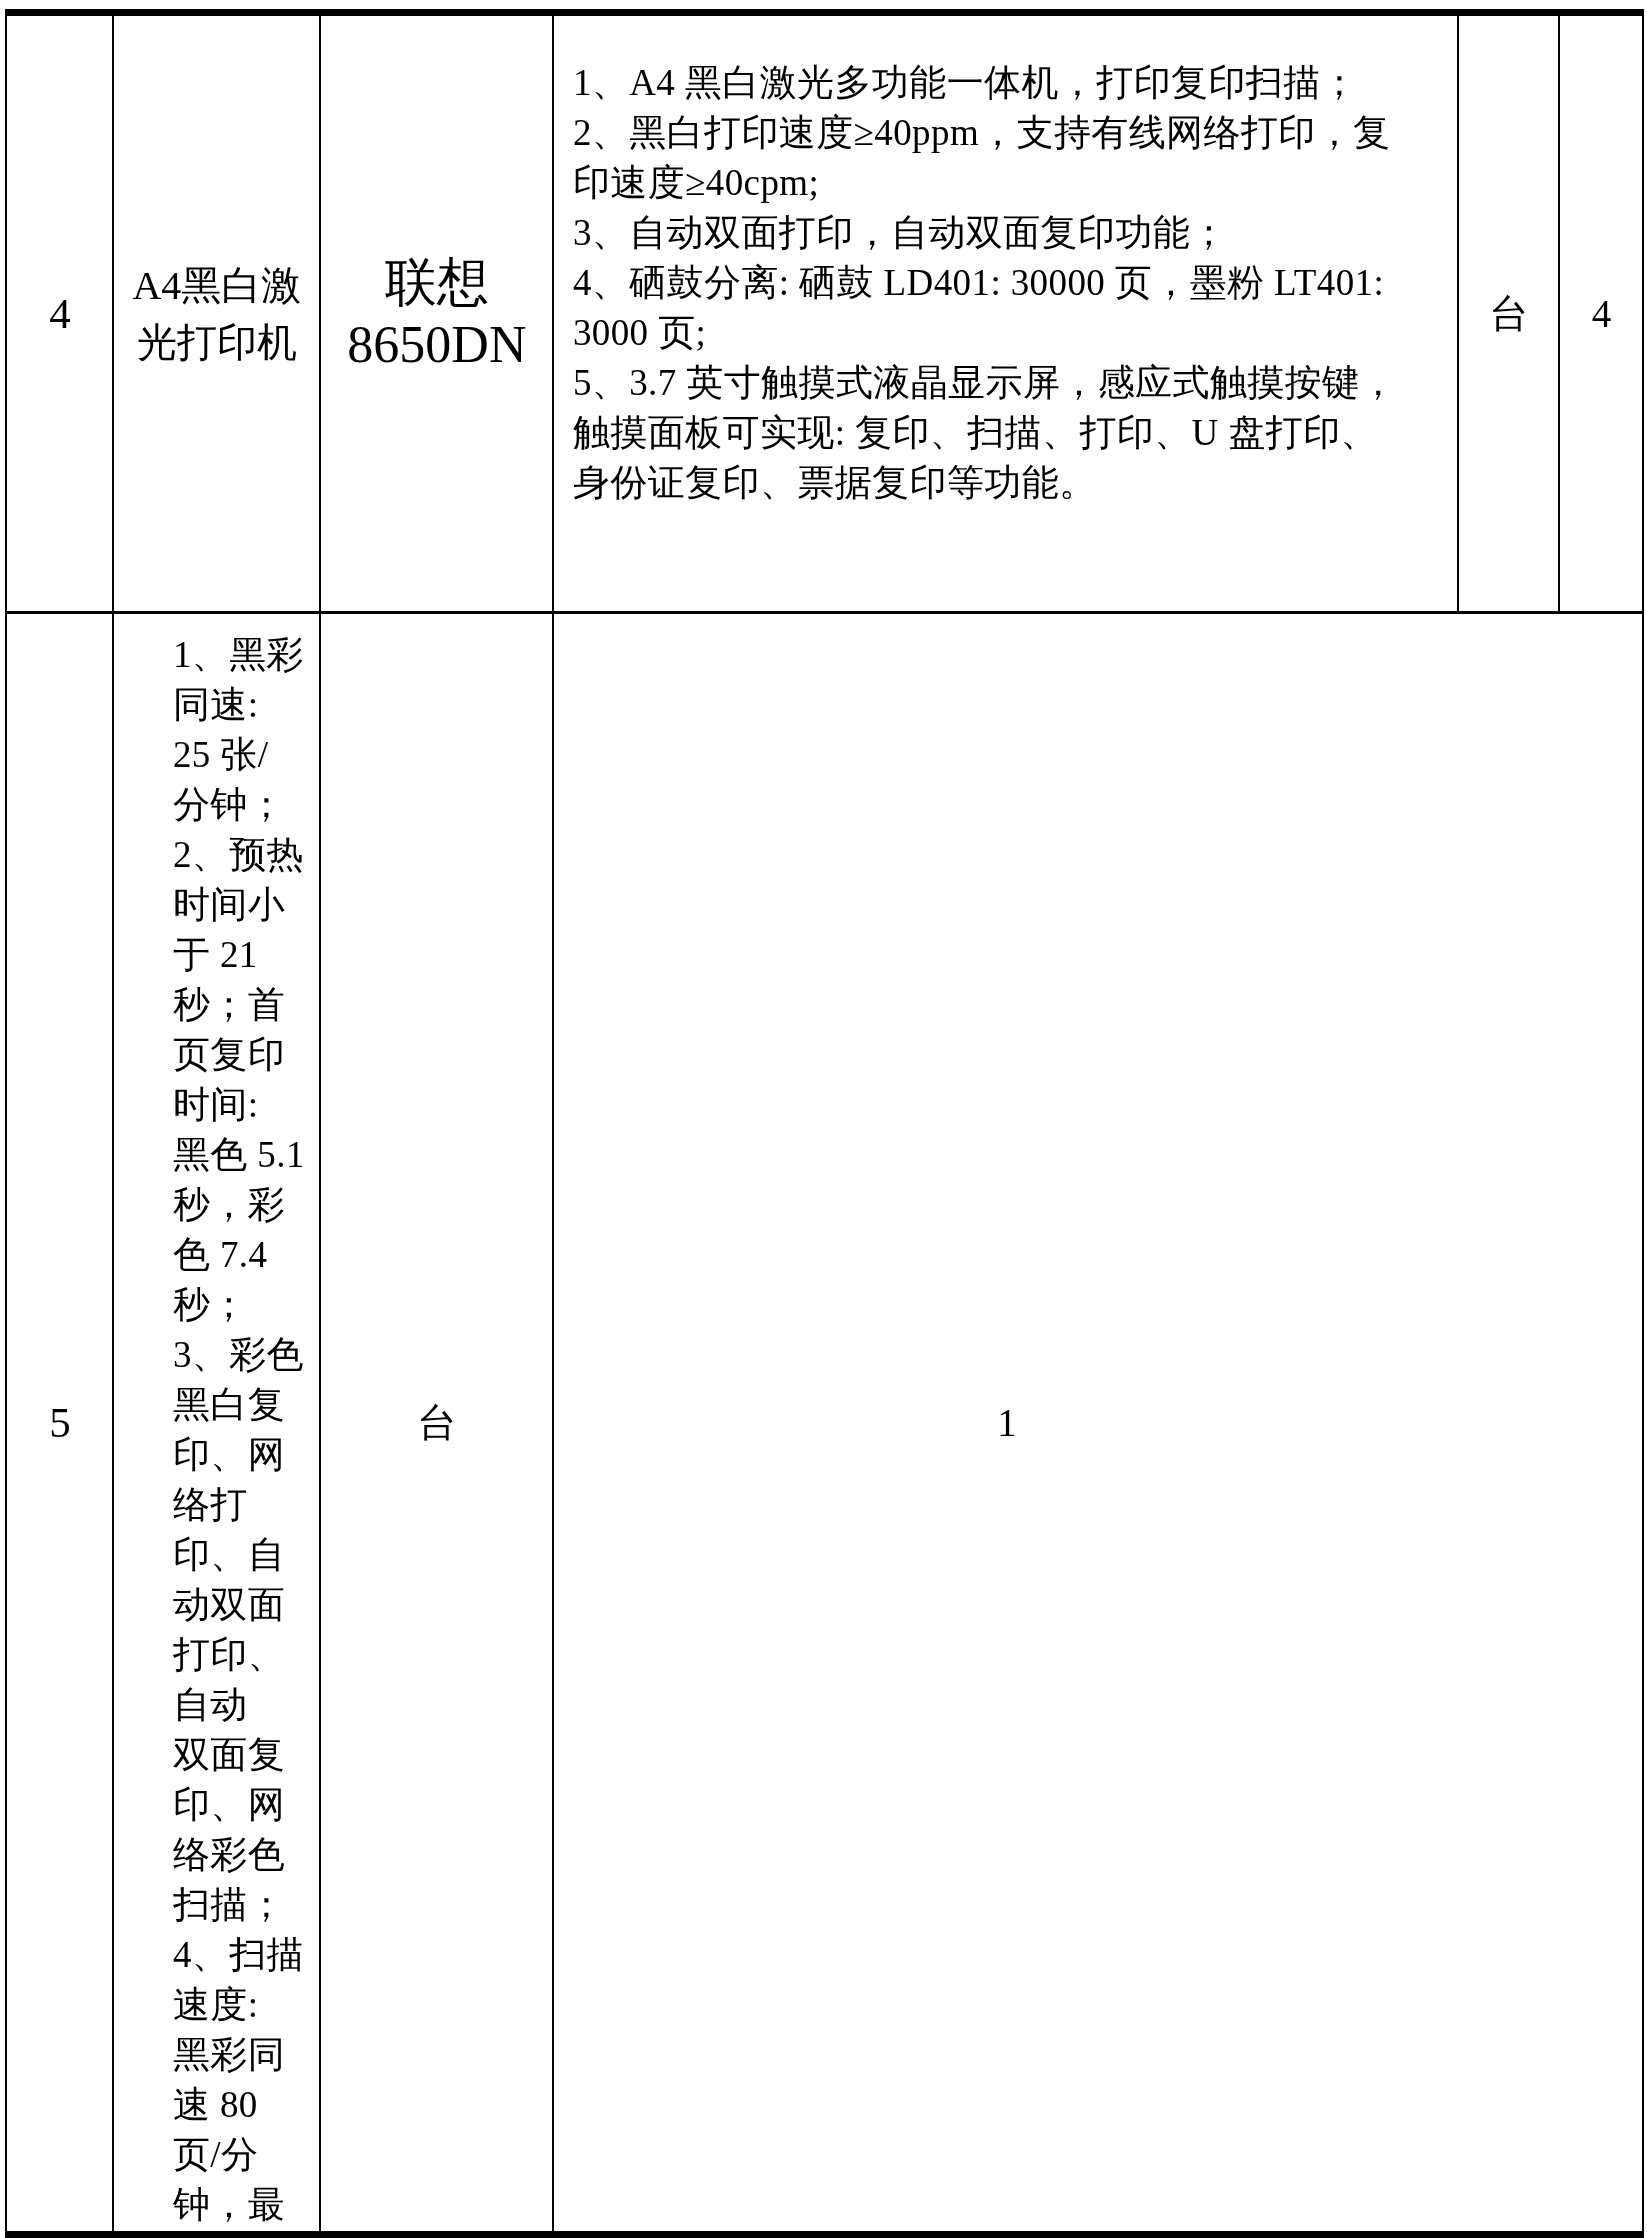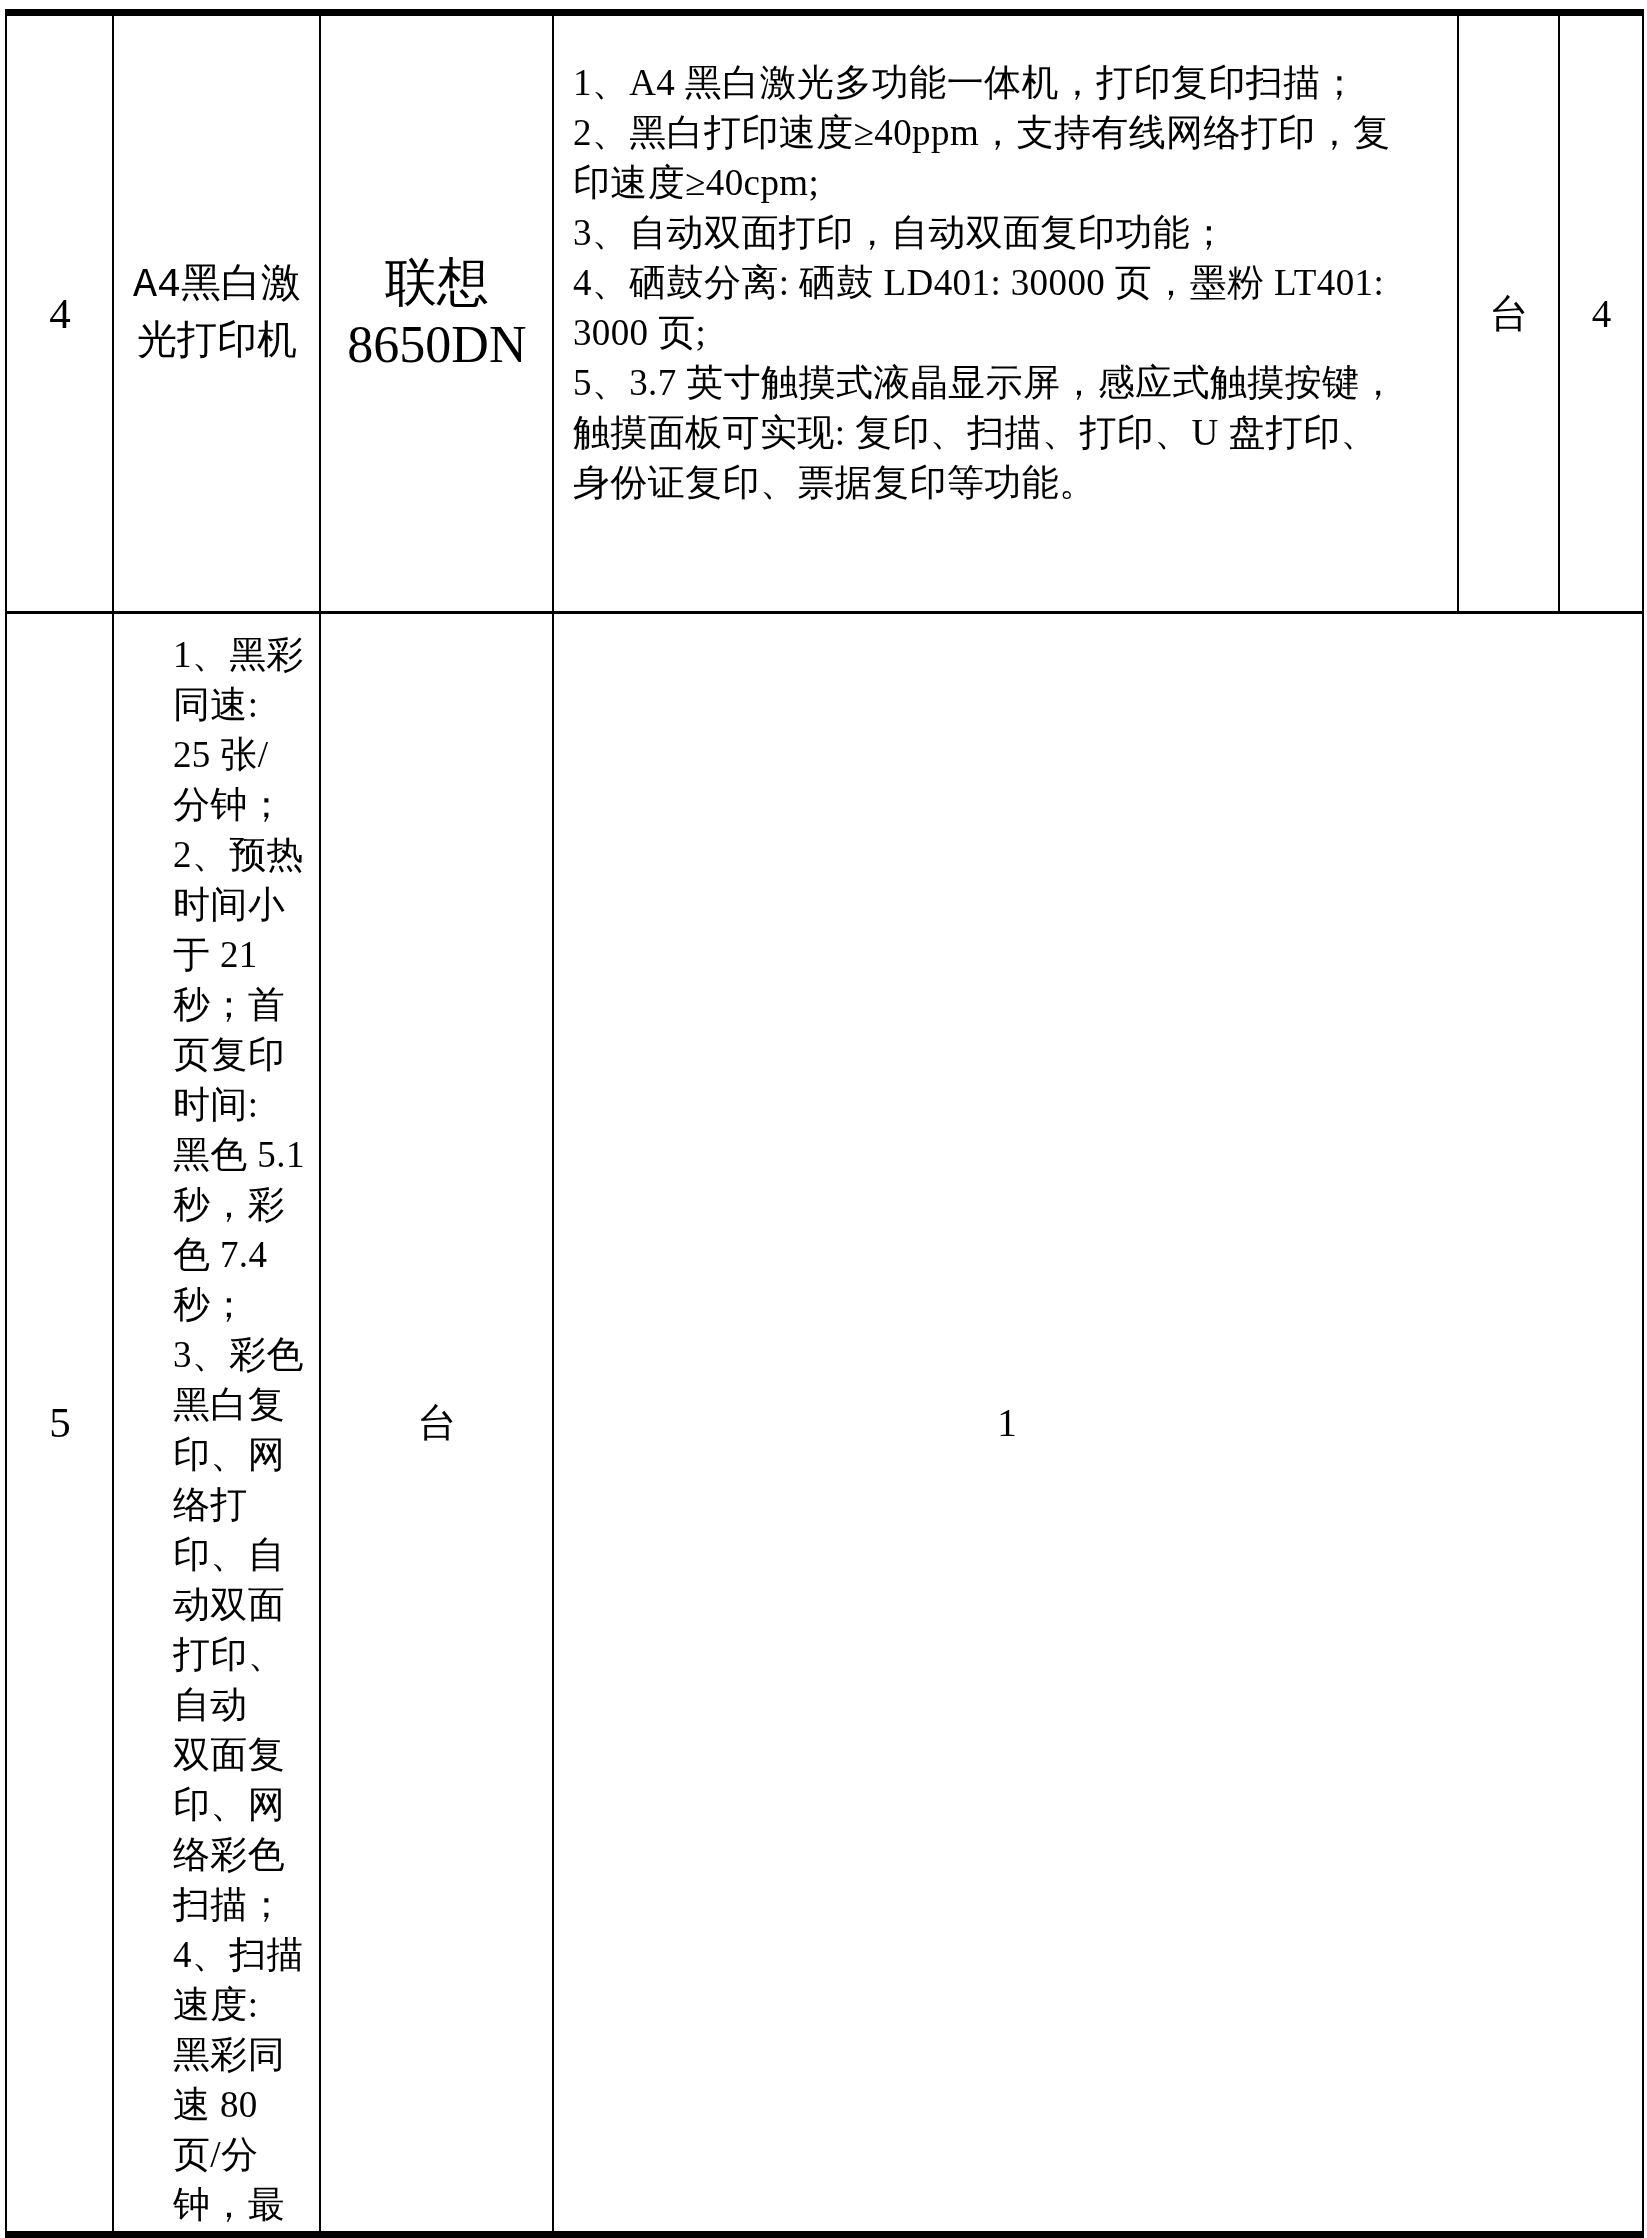--- a/index.html
+++ b/index.html
@@ -57,21 +57,20 @@
     justify-content: center;
     text-align: center;
   }
   .no-cell {
     font-size: 43px;
   }
   .name-cell {
     font-size: 40px;
     line-height: 57px;
     white-space: pre-line;
-    font-family: Liberation Mono, monospace;
   }
   .brand-cell {
     font-size: 52px;
     line-height: 62px;
     white-space: pre-line;
   }
   .specs-cell {
     font-size: 37px;
     line-height: 50px;
     white-space: pre-wrap;

